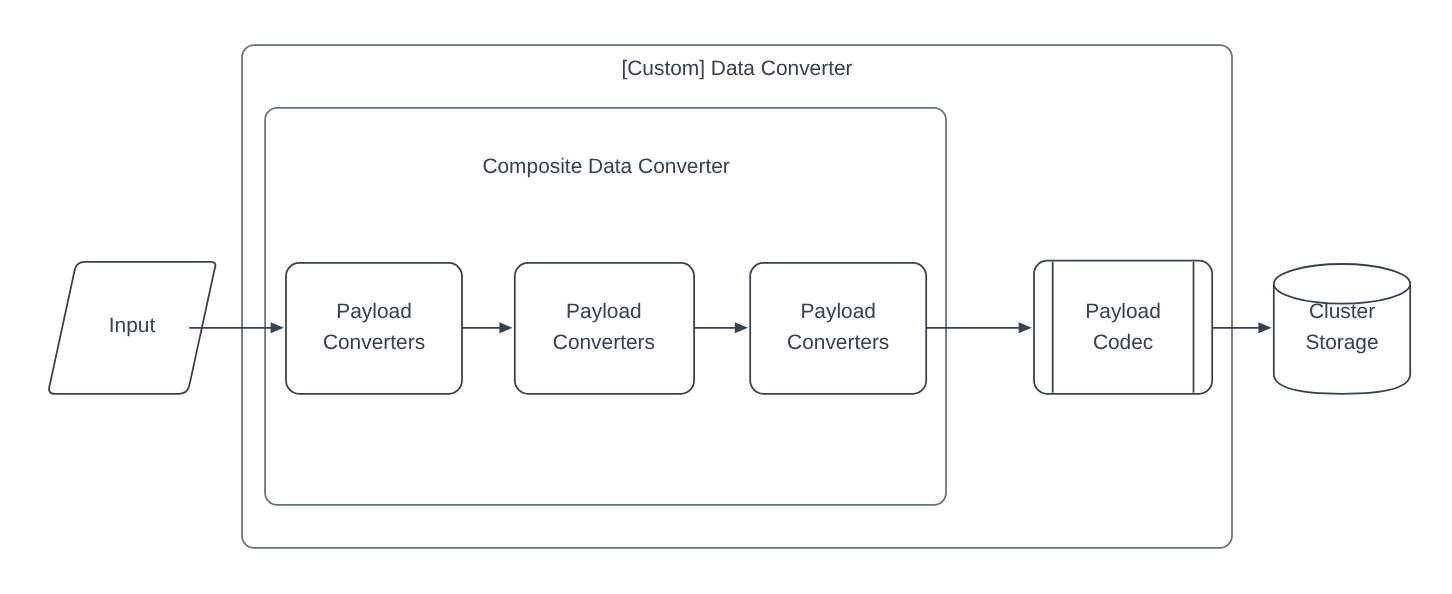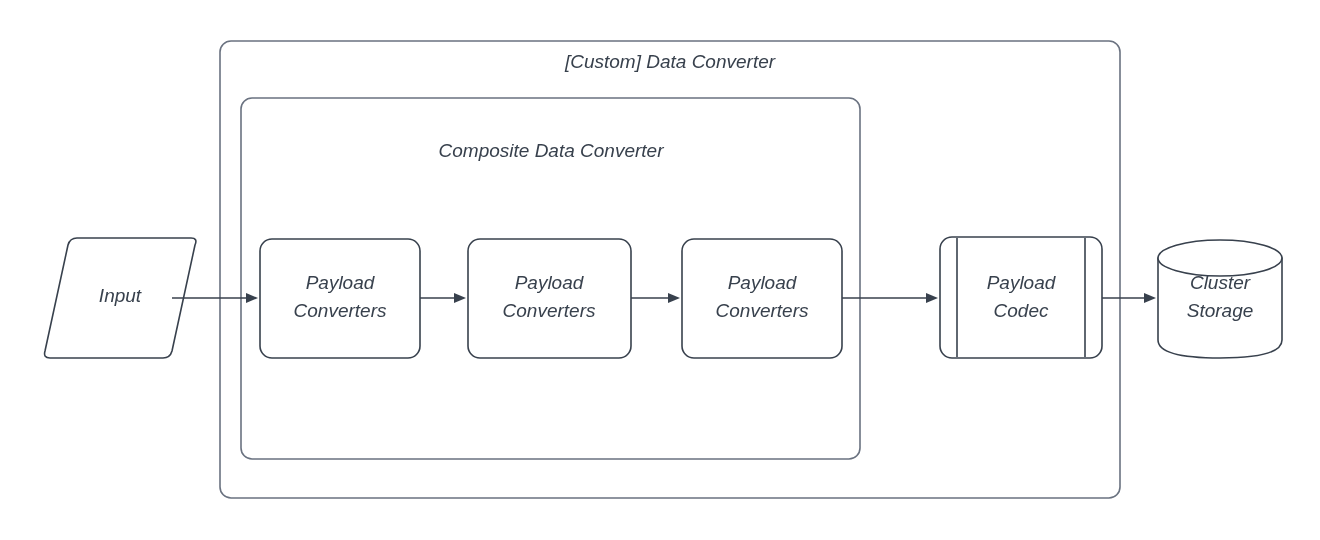--- a/index.html
+++ b/index.html
@@ -9,21 +9,20 @@
   }
   body {
     font-family: "Liberation Sans", sans-serif;
   }
   #canvas {
     position: relative;
     width: 1320px;
     height: 540px;
     background: #ffffff;
     overflow: hidden;
-    font-style: italic;
   }
   #diagram-svg {
     position: absolute;
     left: 0;
     top: 0;
     width: 1320px;
     height: 540px;
   }
   .shape-stroke {
     fill: #ffffff;

